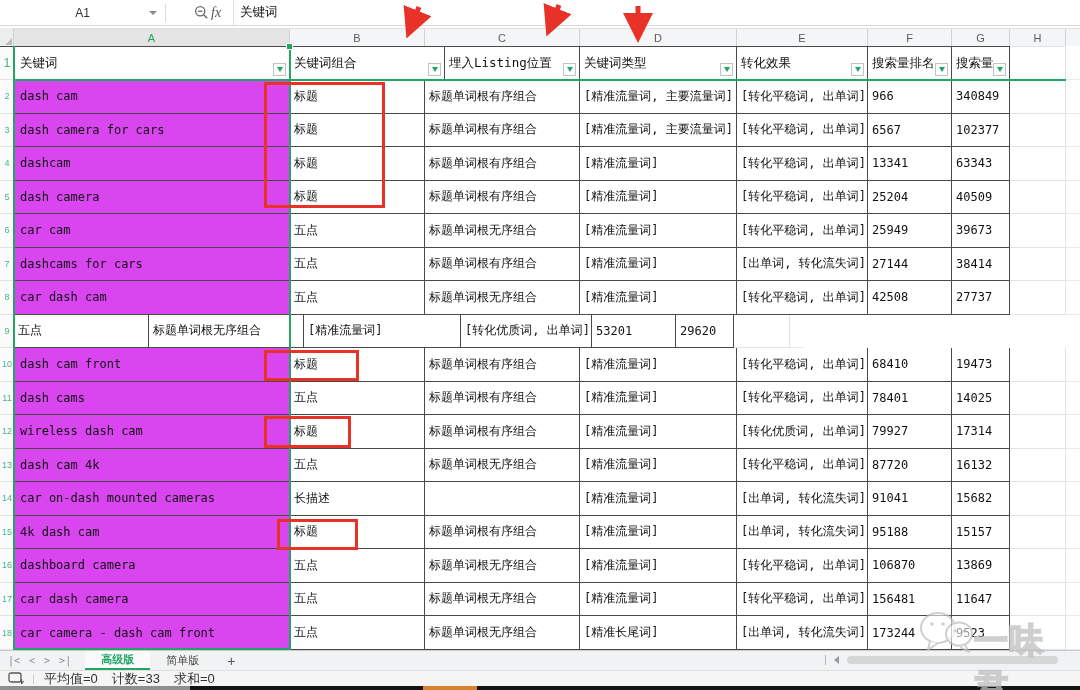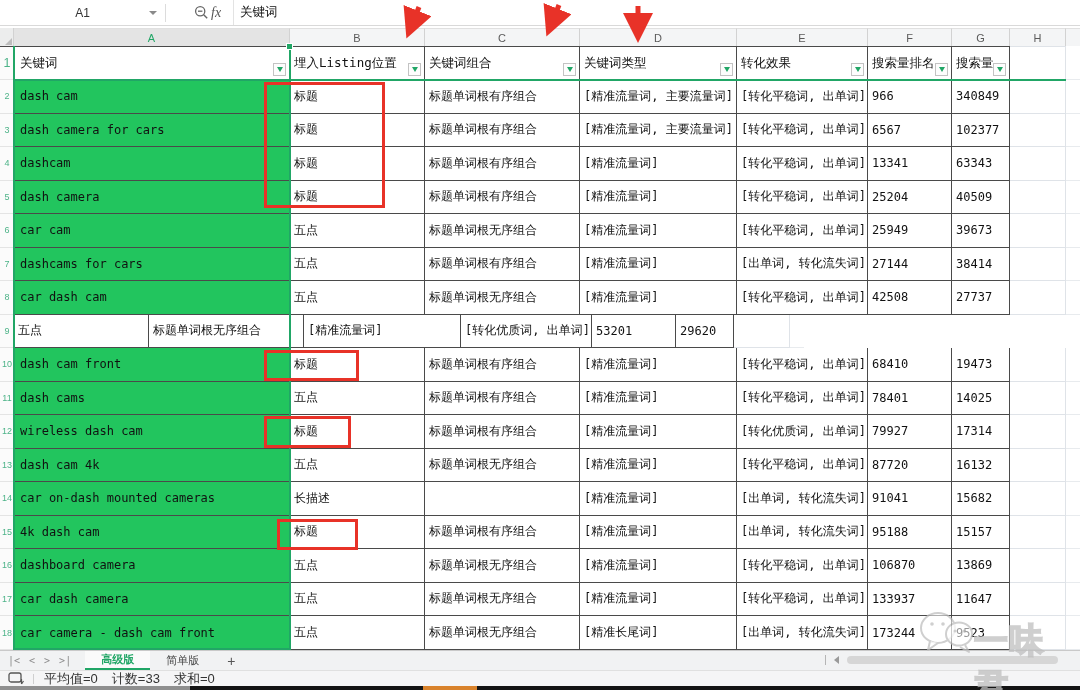--- a/index.html
+++ b/index.html
@@ -36,21 +36,21 @@
   #grid { position:absolute; left:0; top:46px; width:1080px; }
   .grid-row { display:flex; height:33.53px; }
   .grid-row.hdr { height:34px; }
   .cell { height:100%; display:flex; align-items:center; padding:0 4px; overflow:hidden;
     white-space:nowrap; font-family:"DejaVu Sans Mono", monospace; font-size:12px; color:#111;
     border-right:1px solid #4a4a4a; border-bottom:1px solid #4a4a4a; background:#fff; }
   .hdr .cell { border-top:1px solid #4a4a4a; font-size:12.5px; position:relative; }
   .rowhdr { width:14px; justify-content:center; padding:0; background:#fbfbfb;
     border-right:none; border-bottom:1px solid #e4e4e4; font-size:9px; color:#4db388;
     font-family:"Liberation Sans", sans-serif; }
-  .cell.col-a { width:276px; background:#22c55e; padding-left:6px; }
+  .cell.col-a { width:276px; background:#d946ef; padding-left:6px; }
   .hdr .cell.col-a { background:#fff; }
   .cell.col-b { width:135px; } .cell.col-c { width:155px; } .cell.col-d { width:157px; }
   .cell.col-e { width:131px; } .cell.col-f { width:84px; } .cell.col-g { width:58px; }
   .cell.col-h { width:56px; border-right:1px solid #dfe3e8; border-bottom:1px solid #dfe3e8; }
   .hdr .cell.col-h { border-top:1px solid #dfe3e8; }
   .cell.col-stub { width:14px; border-right:none; border-bottom:1px solid #e8ebee; }
   .hdr .cell.col-stub { border-top:none; }
 
   .filter-btn { position:absolute; right:3px; bottom:3px; width:13px; height:13px;
     background:#fdfdfd; border:1px solid #c3c3c3; display:flex; align-items:center;
@@ -143,26 +143,26 @@
     <div class="letter-cell w-stub"></div>
   </div>
 
   <div id="grid">
     <div class="grid-row hdr">
       <div class="cell rowhdr">1</div>
       <div class="cell col-a">
         <span>关键词</span>
         <span class="filter-btn"></span>
       </div>
+      <div class="cell col-c">
+        <span>关键词组合</span>
+        <span class="filter-btn"></span>
+      </div>
       <div class="cell col-b">
         <span>埋入Listing位置</span>
-        <span class="filter-btn"></span>
-      </div>
-      <div class="cell col-c">
-        <span>关键词组合</span>
         <span class="filter-btn"></span>
       </div>
       <div class="cell col-d">
         <span>关键词类型</span>
         <span class="filter-btn"></span>
       </div>
       <div class="cell col-e">
         <span>转化效果</span>
         <span class="filter-btn"></span>
       </div>
@@ -357,21 +357,21 @@
           <div class="cell col-h"></div>
           <div class="cell col-stub"></div>
         </div>
         <div class="grid-row">
           <div class="cell rowhdr">17</div>
           <div class="cell col-a">car dash camera</div>
           <div class="cell col-b">五点</div>
           <div class="cell col-c">标题单词根无序组合</div>
           <div class="cell col-d">[精准流量词]</div>
           <div class="cell col-e">[转化平稳词, 出单词]</div>
-          <div class="cell col-f">133937</div>
+          <div class="cell col-f">156481</div>
           <div class="cell col-g">11647</div>
           <div class="cell col-h"></div>
           <div class="cell col-stub"></div>
         </div>
         <div class="grid-row">
           <div class="cell rowhdr">18</div>
           <div class="cell col-a">car camera - dash cam front</div>
           <div class="cell col-b">五点</div>
           <div class="cell col-c">标题单词根无序组合</div>
           <div class="cell col-d">[精准长尾词]</div>

